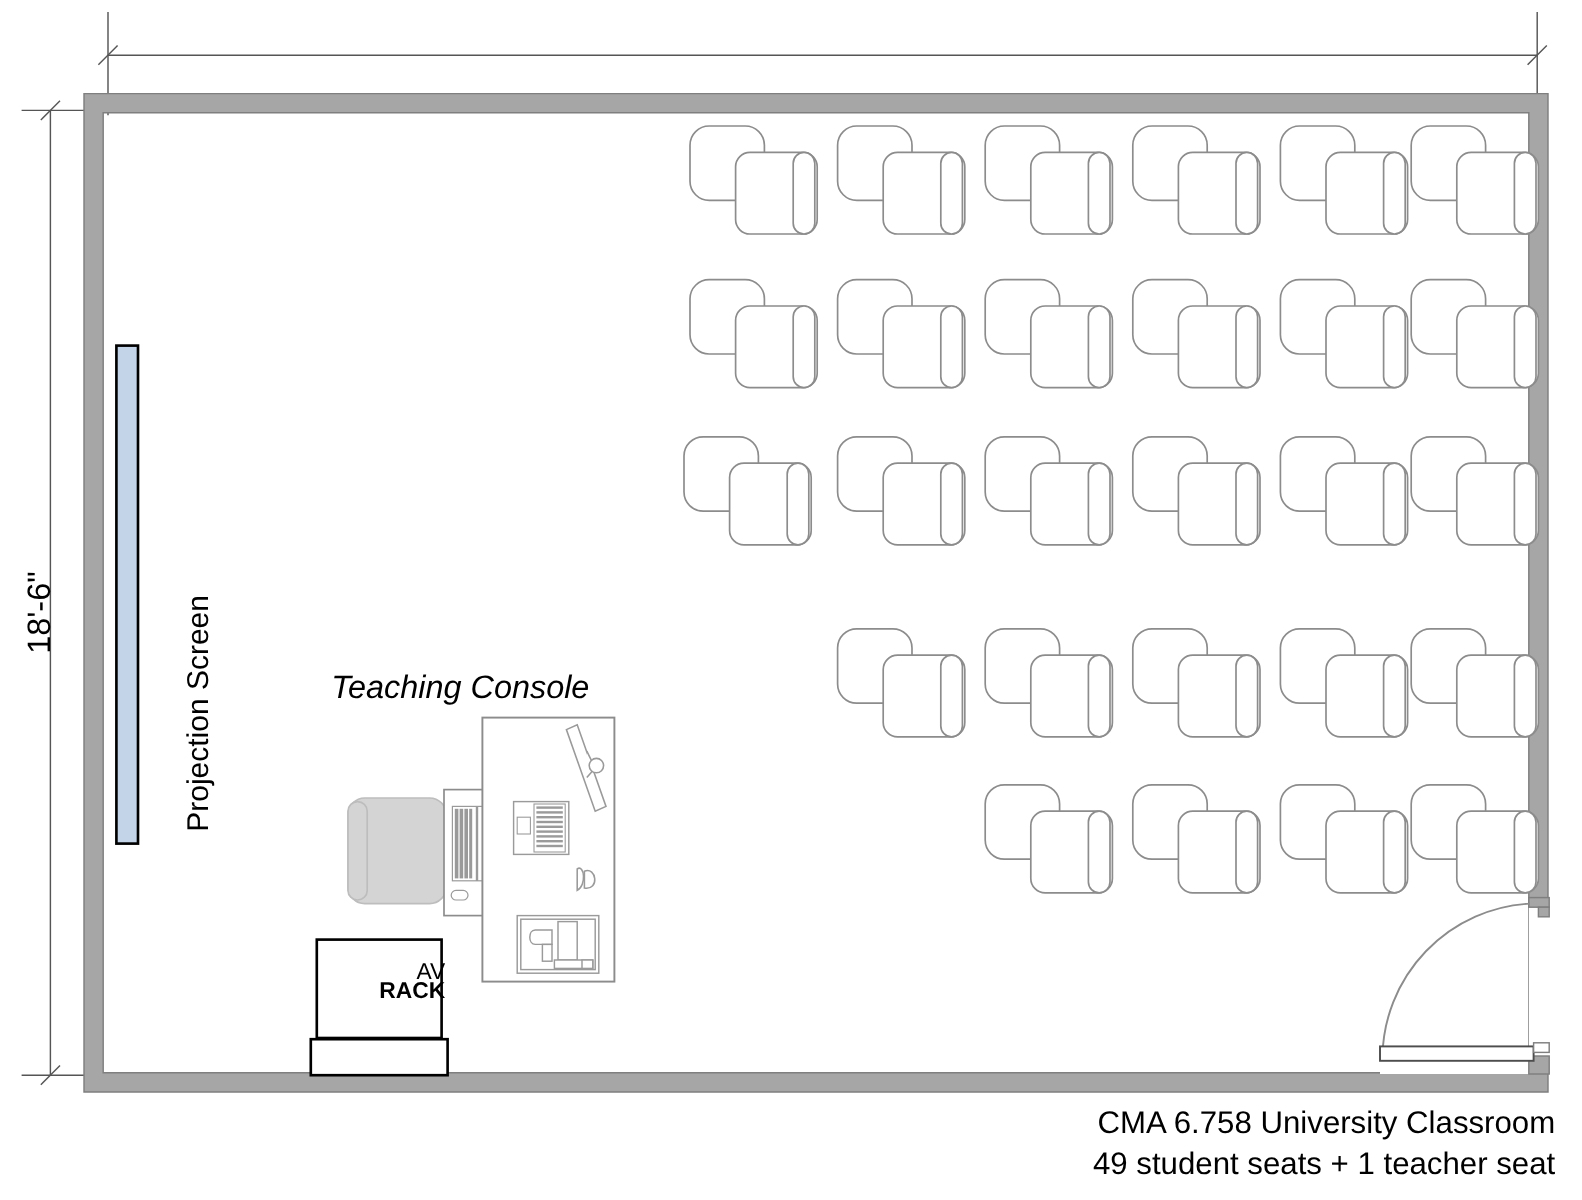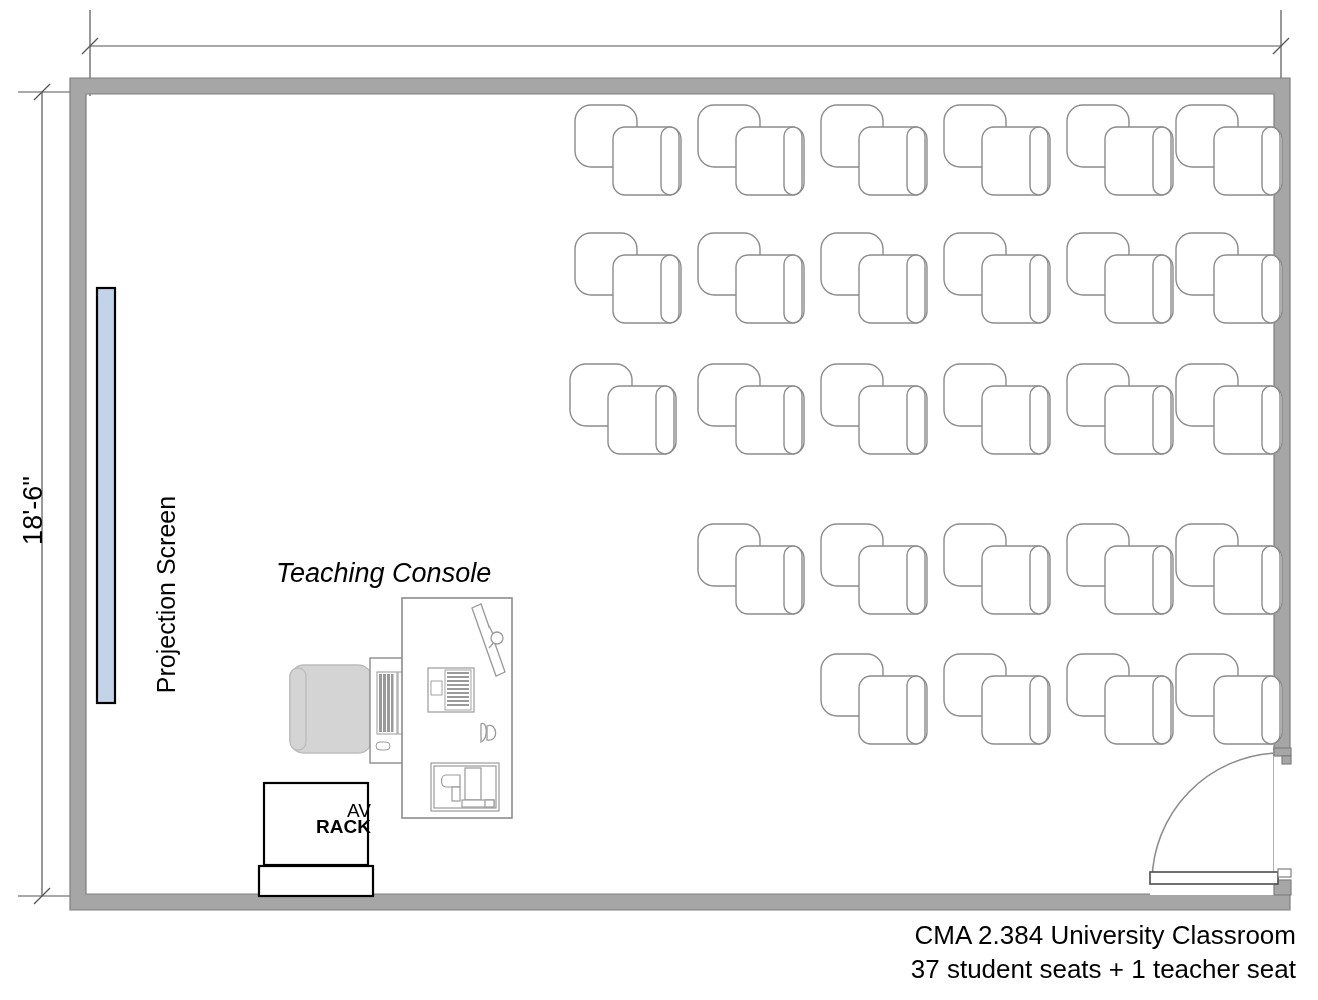--- a/index.html
+++ b/index.html
@@ -189,17 +189,17 @@
   <div id="dim-left-label">18'-6"</div>
 
   <div id="screen-label">Projection Screen</div>
 
   <div class="txt" id="console-label">Teaching Console</div>
 
   <div class="avtxt" style="left:261px;top:800px;">AV</div>
   <div class="avtxt" style="left:261px;top:816px;font-weight:bold;">RACK</div>
 
   <div id="caption">
-    <div>CMA 2.384 University Classroom</div>
-    <div>37 student seats + 1 teacher seat</div>
+    <div>CMA 6.758 University Classroom</div>
+    <div>49 student seats + 1 teacher seat</div>
   </div>
 
 </div>
 
 </body></html>

